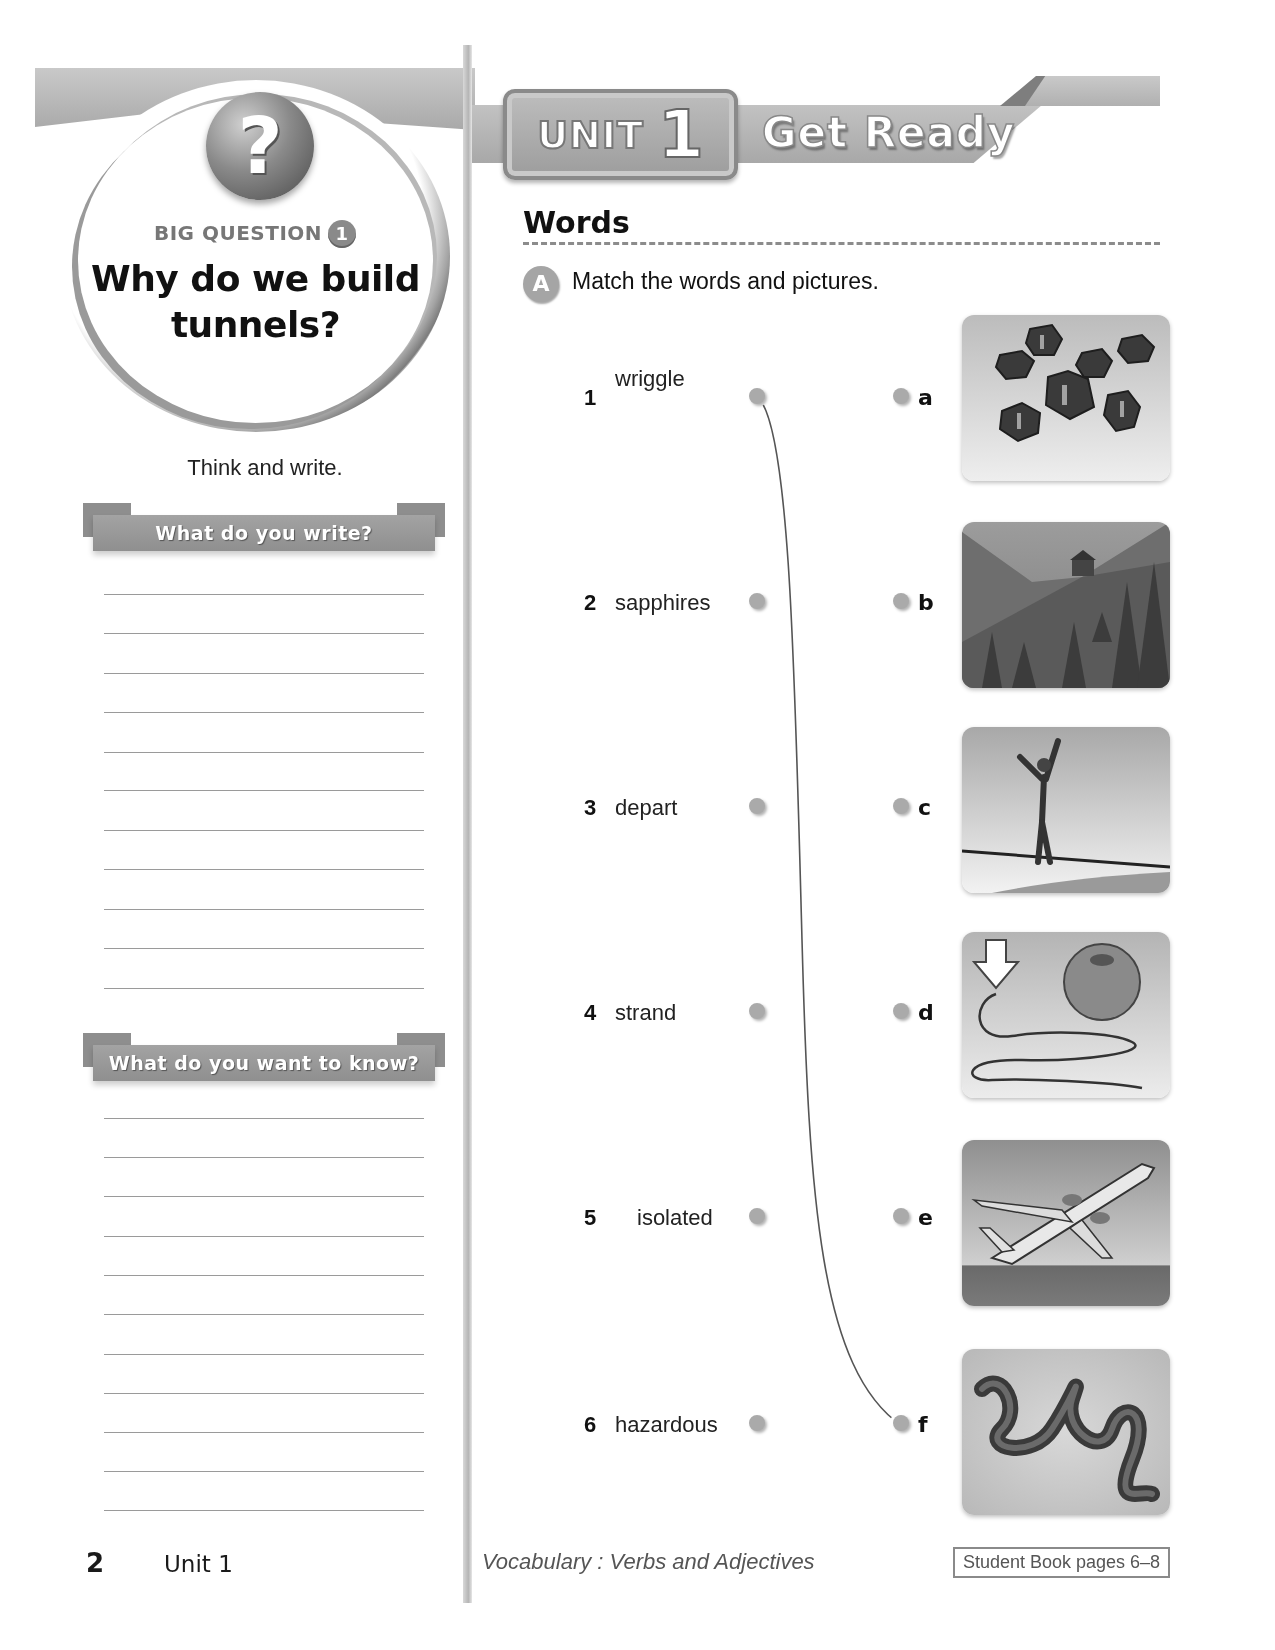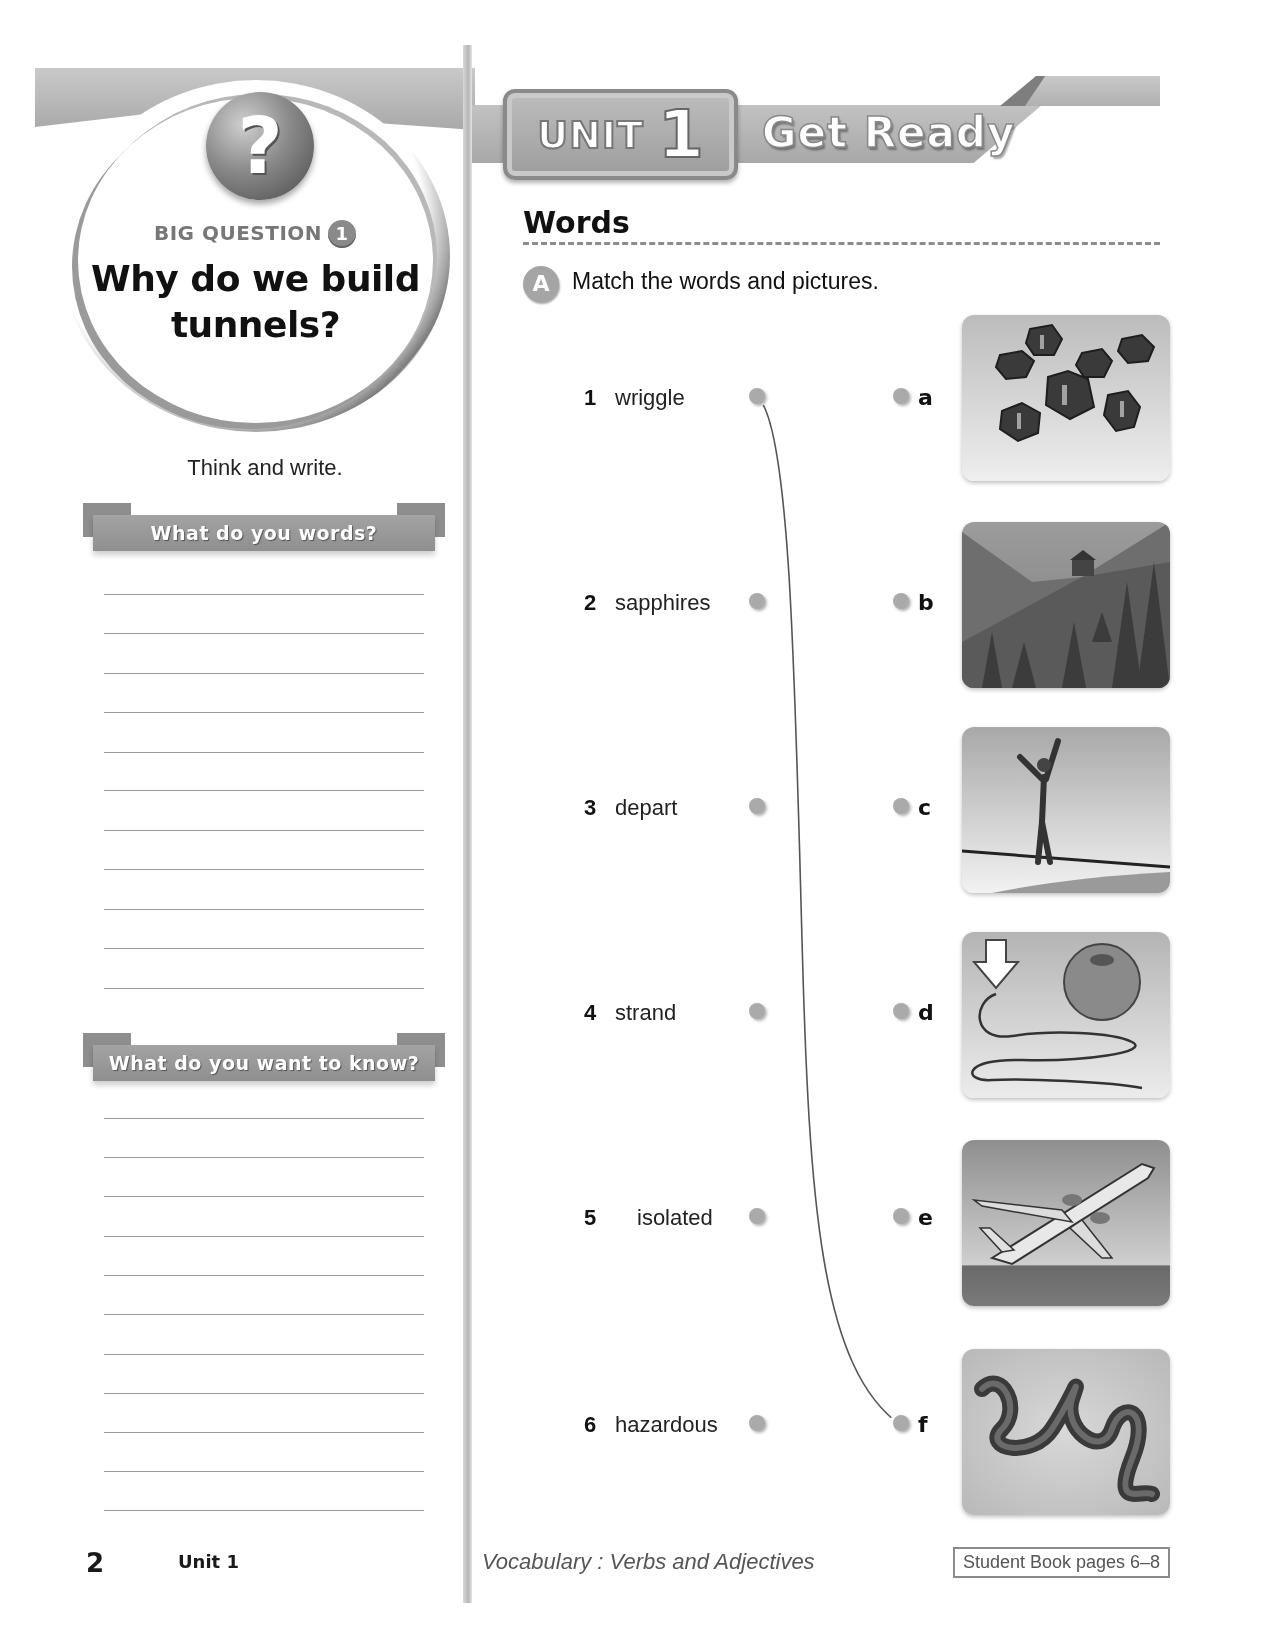--- a/index.html
+++ b/index.html
@@ -34,21 +34,21 @@
     clip-path:polygon(0 0,100% 0,100% 40%,100% 100%,0 100%); }
   .ribbon .tail-r { position:absolute; right:0; top:0; width:48px; height:34px; background:#8e8e8e; }
   .ribbon .band { position:absolute; left:10px; right:10px; top:12px; height:36px;
     background:linear-gradient(180deg,#a3a3a3,#8f8f8f); box-shadow:0 4px 6px rgba(0,0,0,0.2);
     display:flex; align-items:center; justify-content:center; color:#fff; font-weight:bold;
     font-family:"DejaVu Sans", sans-serif; font-size:19px; letter-spacing:0.5px;
     text-shadow:1px 1px 1px #555; }
   .write-line { left:104px; width:320px; height:0; border-top:1.5px solid #9a9a9a; }
 
   .page-num { left:86px; top:1548px; font-weight:bold; font-size:26px; font-family:"DejaVu Sans", sans-serif; }
-  .unit-foot { left:178px; top:1551px; font-weight:bold; font-size:18px; font-family:"DejaVu Sans", sans-serif; }
+  .unit-foot { left:164px; top:1551px; font-weight:normal; font-size:23px; font-family:"DejaVu Sans", sans-serif; }
 
   .divider { left:463px; top:45px; width:9px; height:1558px;
     background:linear-gradient(90deg,#d8d8d8,#b5b5b5 60%,#e6e6e6); }
 
   
   .r-band { left:472px; top:105px; width:570px; height:58px;
     background:linear-gradient(180deg,#c2c2c2,#a8a8a8);
     clip-path:polygon(0 0,100% 0,88% 100%,0 100%); }
   .r-band-top { left:1025px; top:76px; width:135px; height:30px; background:linear-gradient(180deg,#c9c9c9,#b0b0b0);
     clip-path:polygon(15% 0,100% 0,100% 100%,0 100%); }
@@ -100,21 +100,21 @@
 </div>
 <div class="abs bq-title">
   <div>Why do we build</div>
   <div>tunnels?</div>
 </div>
 <div class="abs think">Think and write.</div>
 
 <div class="abs ribbon" style="top:503px;">
   <div class="tail-l"></div>
   <div class="tail-r"></div>
-  <div class="band">What do you words?</div>
+  <div class="band">What do you write?</div>
 </div>
 <div>
   <div class="abs write-line" style="top:594px;"></div>
   <div class="abs write-line" style="top:633px;"></div>
   <div class="abs write-line" style="top:673px;"></div>
   <div class="abs write-line" style="top:712px;"></div>
   <div class="abs write-line" style="top:752px;"></div>
   <div class="abs write-line" style="top:790px;"></div>
   <div class="abs write-line" style="top:830px;"></div>
   <div class="abs write-line" style="top:869px;"></div>
@@ -161,21 +161,21 @@
 <div class="abs badge-a">A</div>
 <div class="abs instruction">Match the words and pictures.</div>
 
 <svg class="abs" style="left:740px;top:380px;" width="180" height="1060">
   <path d="M17 17 C 50 40, 55 300, 62 560 S 80 990, 162 1046" stroke="#555" stroke-width="1.6" fill="none"></path>
 </svg>
 
 <div>
   <div>
     <span class="row-num" style="top:385px;">1</span>
-    <span class="row-word" style="top:385px;">wriggle</span>
+    <span class="row-word" style="top:366px;">wriggle</span>
     <span class="dot" style="left:749px;top:388px;"></span>
   </div>
   <div>
     <span class="row-num" style="top:590px;">2</span>
     <span class="row-word" style="top:590px;">sapphires</span>
     <span class="dot" style="left:749px;top:593px;"></span>
   </div>
   <div>
     <span class="row-num" style="top:795px;">3</span>
     <span class="row-word" style="top:795px;">depart</span>

